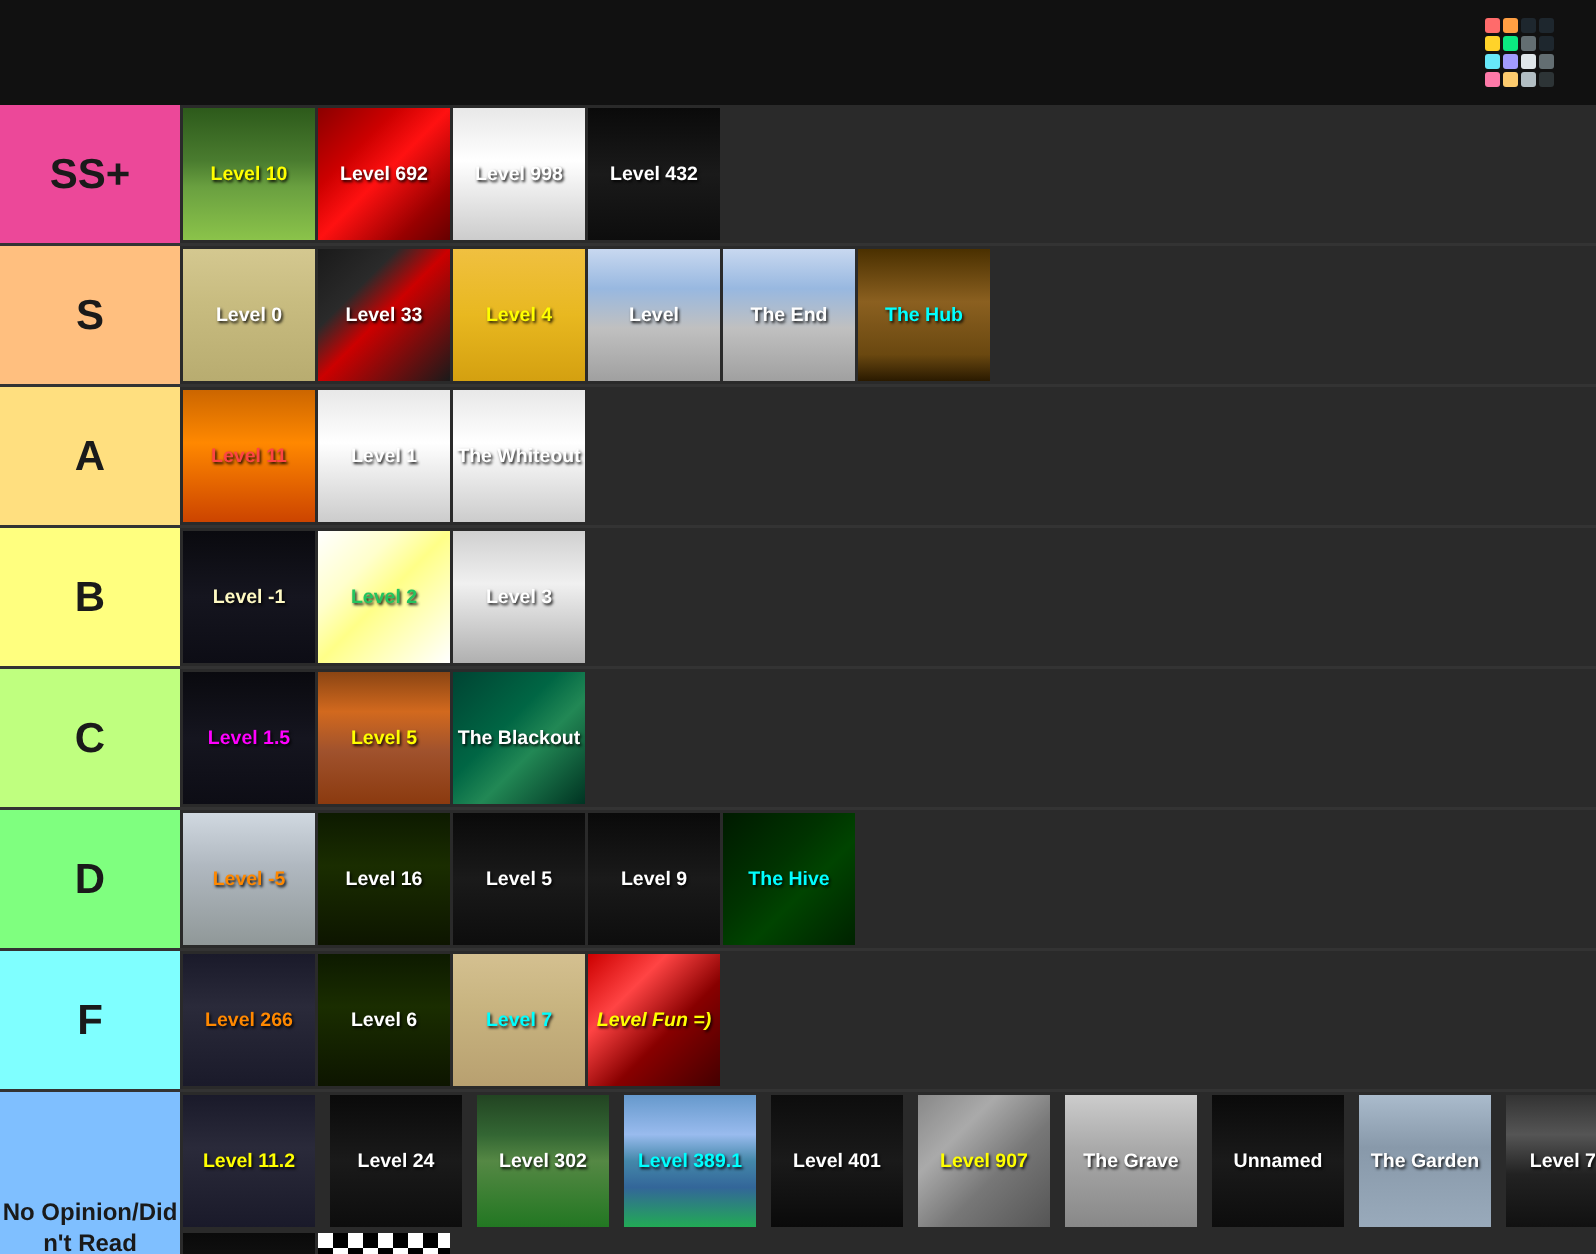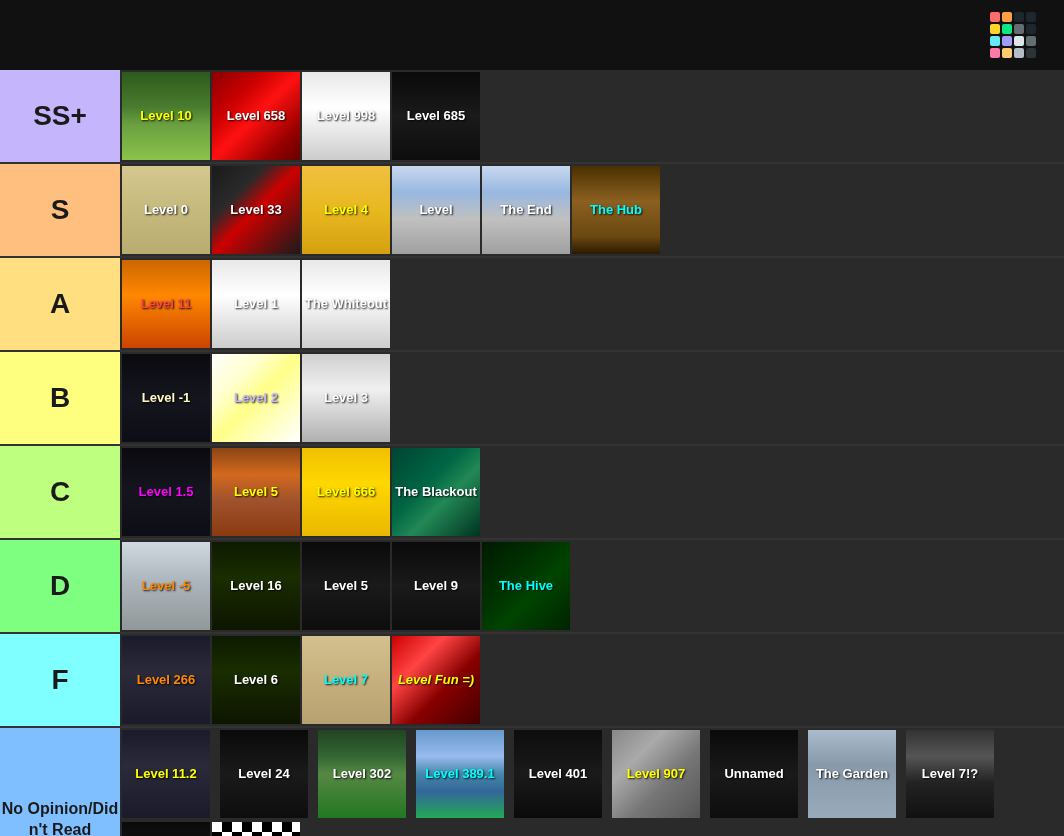--- a/index.html
+++ b/index.html
@@ -230,37 +230,37 @@
       <div class="logo-cell" style="background:#fdcb6e;"></div>
       <div class="logo-cell" style="background:#b2bec3;"></div>
       <div class="logo-cell" style="background:#2d3436;"></div>
     </div>
     <span class="logo-text"></span>
   </div>
 </div>
 
 <div id="tier-table">
 <div class="tier-row">
-      <div class="tier-label" style="background: #c4b5fd;">SS+</div>
+      <div class="tier-label" style="background: #ec4899;">SS+</div>
       <div class="tier-items">
         <div class="tier-card">
           <div class="card-bg bg-green-grass"></div>
           <div class="card-label" style="color: rgb(255, 255, 0);">Level 10</div>
         </div>
         <div class="tier-card">
           <div class="card-bg bg-red-casino"></div>
-          <div class="card-label" style="color: rgb(255, 255, 255);">Level 658</div>
+          <div class="card-label" style="color: rgb(255, 255, 255);">Level 692</div>
         </div>
         <div class="tier-card">
           <div class="card-bg bg-white-hall"></div>
           <div class="card-label" style="color: rgb(255, 255, 255);">Level 998</div>
         </div>
         <div class="tier-card">
           <div class="card-bg bg-dark-corridor"></div>
-          <div class="card-label" style="color: rgb(255, 255, 255);">Level 685</div>
+          <div class="card-label" style="color: rgb(255, 255, 255);">Level 432</div>
         </div>
       </div>
     </div>
     <div class="tier-row">
       <div class="tier-label" style="background: rgb(255, 191, 127);">S</div>
       <div class="tier-items">
         <div class="tier-card">
           <div class="card-bg bg-level0"></div>
           <div class="card-label" style="color: rgb(255, 255, 255);">Level 0</div>
         </div>
@@ -305,44 +305,40 @@
     </div>
     <div class="tier-row">
       <div class="tier-label" style="background: rgb(255, 255, 127);">B</div>
       <div class="tier-items">
         <div class="tier-card">
           <div class="card-bg bg-dark-hall"></div>
           <div class="card-label" style="color: #fef9c3;">Level -1</div>
         </div>
         <div class="tier-card">
           <div class="card-bg bg-bright-light"></div>
-          <div class="card-label" style="color: #c4b5fd;">Level 2</div>
+          <div class="card-label" style="color: #22c55e;">Level 2</div>
         </div>
         <div class="tier-card">
           <div class="card-bg bg-white-bars"></div>
           <div class="card-label" style="color: rgb(255, 255, 255);">Level 3</div>
         </div>
       </div>
     </div>
     <div class="tier-row">
       <div class="tier-label" style="background: rgb(191, 255, 127);">C</div>
       <div class="tier-items">
         <div class="tier-card">
           <div class="card-bg bg-dark-hall"></div>
           <div class="card-label" style="color: rgb(255, 0, 255);">Level 1.5</div>
         </div>
         <div class="tier-card">
           <div class="card-bg bg-orange-wood"></div>
           <div class="card-label" style="color: rgb(255, 255, 0);">Level 5</div>
         </div>
         <div class="tier-card">
-          <div class="card-bg bg-yellow-sign"></div>
-          <div class="card-label" style="color: rgb(255, 255, 0);">Level 666</div>
-        </div>
-        <div class="tier-card">
           <div class="card-bg bg-teal-nature"></div>
           <div class="card-label" style="color: rgb(255, 255, 255);">The Blackout</div>
         </div>
       </div>
     </div>
     <div class="tier-row">
       <div class="tier-label" style="background: rgb(127, 255, 127);">D</div>
       <div class="tier-items">
         <div class="tier-card">
           <div class="card-bg bg-white-outdoor"></div>
@@ -409,20 +405,24 @@
           </div>
           <div class="tier-card">
             <div class="card-bg bg-dark-interior"></div>
             <div class="card-label" style="color: rgb(255, 255, 255);">Level 401</div>
           </div>
           <div class="tier-card">
             <div class="card-bg bg-industrial"></div>
             <div class="card-label" style="color: rgb(255, 255, 0);">Level 907</div>
           </div>
           <div class="tier-card">
+            <div class="card-bg bg-figure"></div>
+            <div class="card-label" style="color: rgb(255, 255, 255);">The Grave</div>
+          </div>
+          <div class="tier-card">
             <div class="card-bg bg-dark-corridor"></div>
             <div class="card-label" style="color: rgb(255, 255, 255);">Unnamed</div>
           </div>
           <div class="tier-card">
             <div class="card-bg bg-blue-gray"></div>
             <div class="card-label" style="color: rgb(255, 255, 255);">The Garden</div>
           </div>
           <div class="tier-card">
             <div class="card-bg bg-dark-machine"></div>
             <div class="card-label" style="color: rgb(255, 255, 255);">Level 7!?</div>

